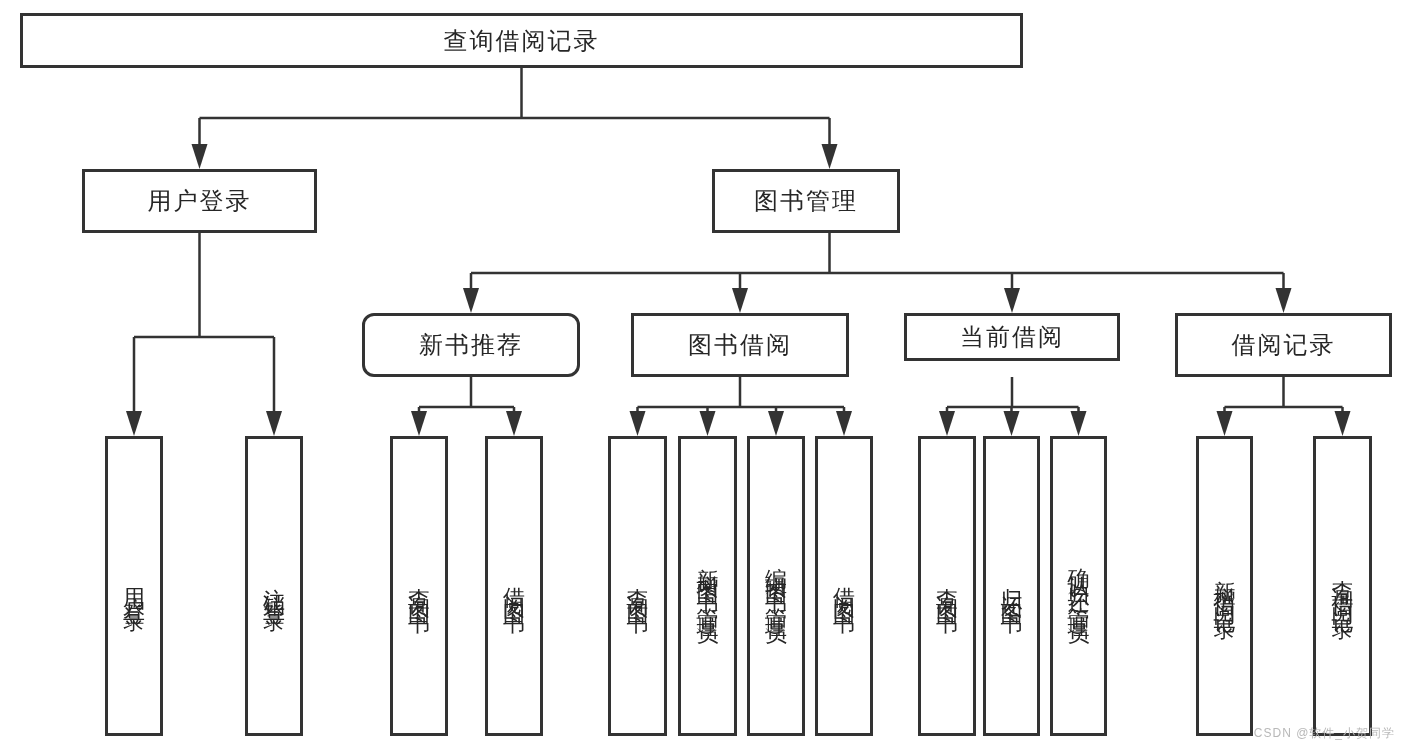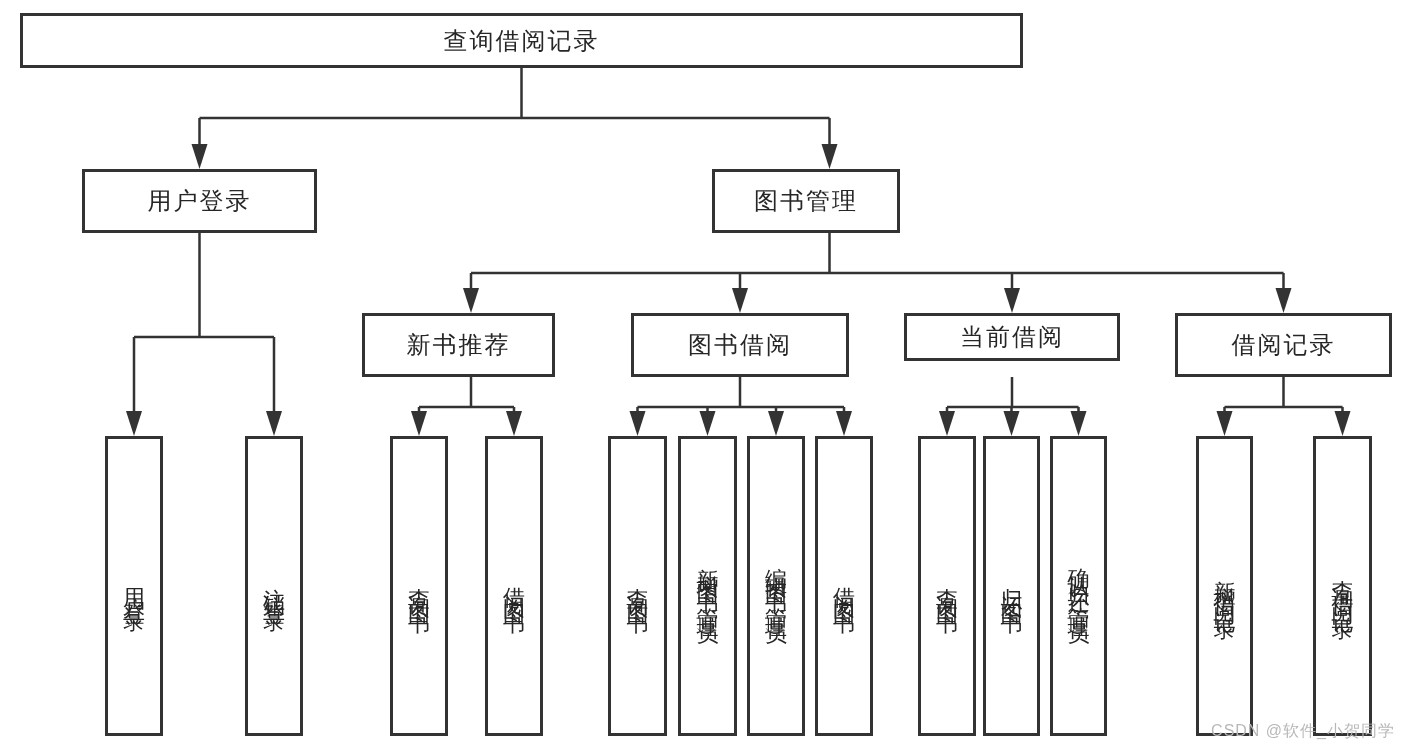--- a/index.html
+++ b/index.html
@@ -23,21 +23,21 @@
   .hnode .lbl{line-height:1;white-space:nowrap;}
   .leaf .lbl{
     writing-mode:vertical-rl;
     text-orientation:mixed;
     font-size:22px;
     letter-spacing:8px;
     line-height:1;
   }
   .watermark{
     position:absolute;right:10px;bottom:5px;
-    font-size:16px;letter-spacing:1px;
+    font-size:12px;letter-spacing:1px;
     color:var(--wm,#b8b8b8);
     white-space:nowrap;
   }
 </style>
 </head>
 <body>
 
 <div class="stage">
 
   <svg class="wires" viewBox="0 0 1405 747">
@@ -87,21 +87,21 @@
     <span class="lbl">查询借阅记录</span>
   </div>
 
   <div class="node hnode" style="left:82px;top:169px;width:235px;height:64px;">
     <span class="lbl">用户登录</span>
   </div>
   <div class="node hnode" style="left:712px;top:169px;width:188px;height:64px;">
     <span class="lbl">图书管理</span>
   </div>
 
-  <div class="node hnode" style="left:362px;top:313px;width:193px;height:64px;">
+  <div class="node hnode" style="left:362px;top:313px;width:218px;height:64px;border-radius:12px;">
     <span class="lbl">新书推荐</span>
   </div>
   <div class="node hnode" style="left:631px;top:313px;width:218px;height:64px;text-align:center;">
     <span class="lbl">图书借阅</span>
   </div>
   <div class="node hnode" style="left:904px;top:313px;width:216px;height:48px;">
     <span class="lbl">当前借阅</span>
   </div>
   <div class="node hnode" style="left:1175px;top:313px;width:217px;height:64px;">
     <span class="lbl">借阅记录</span>

